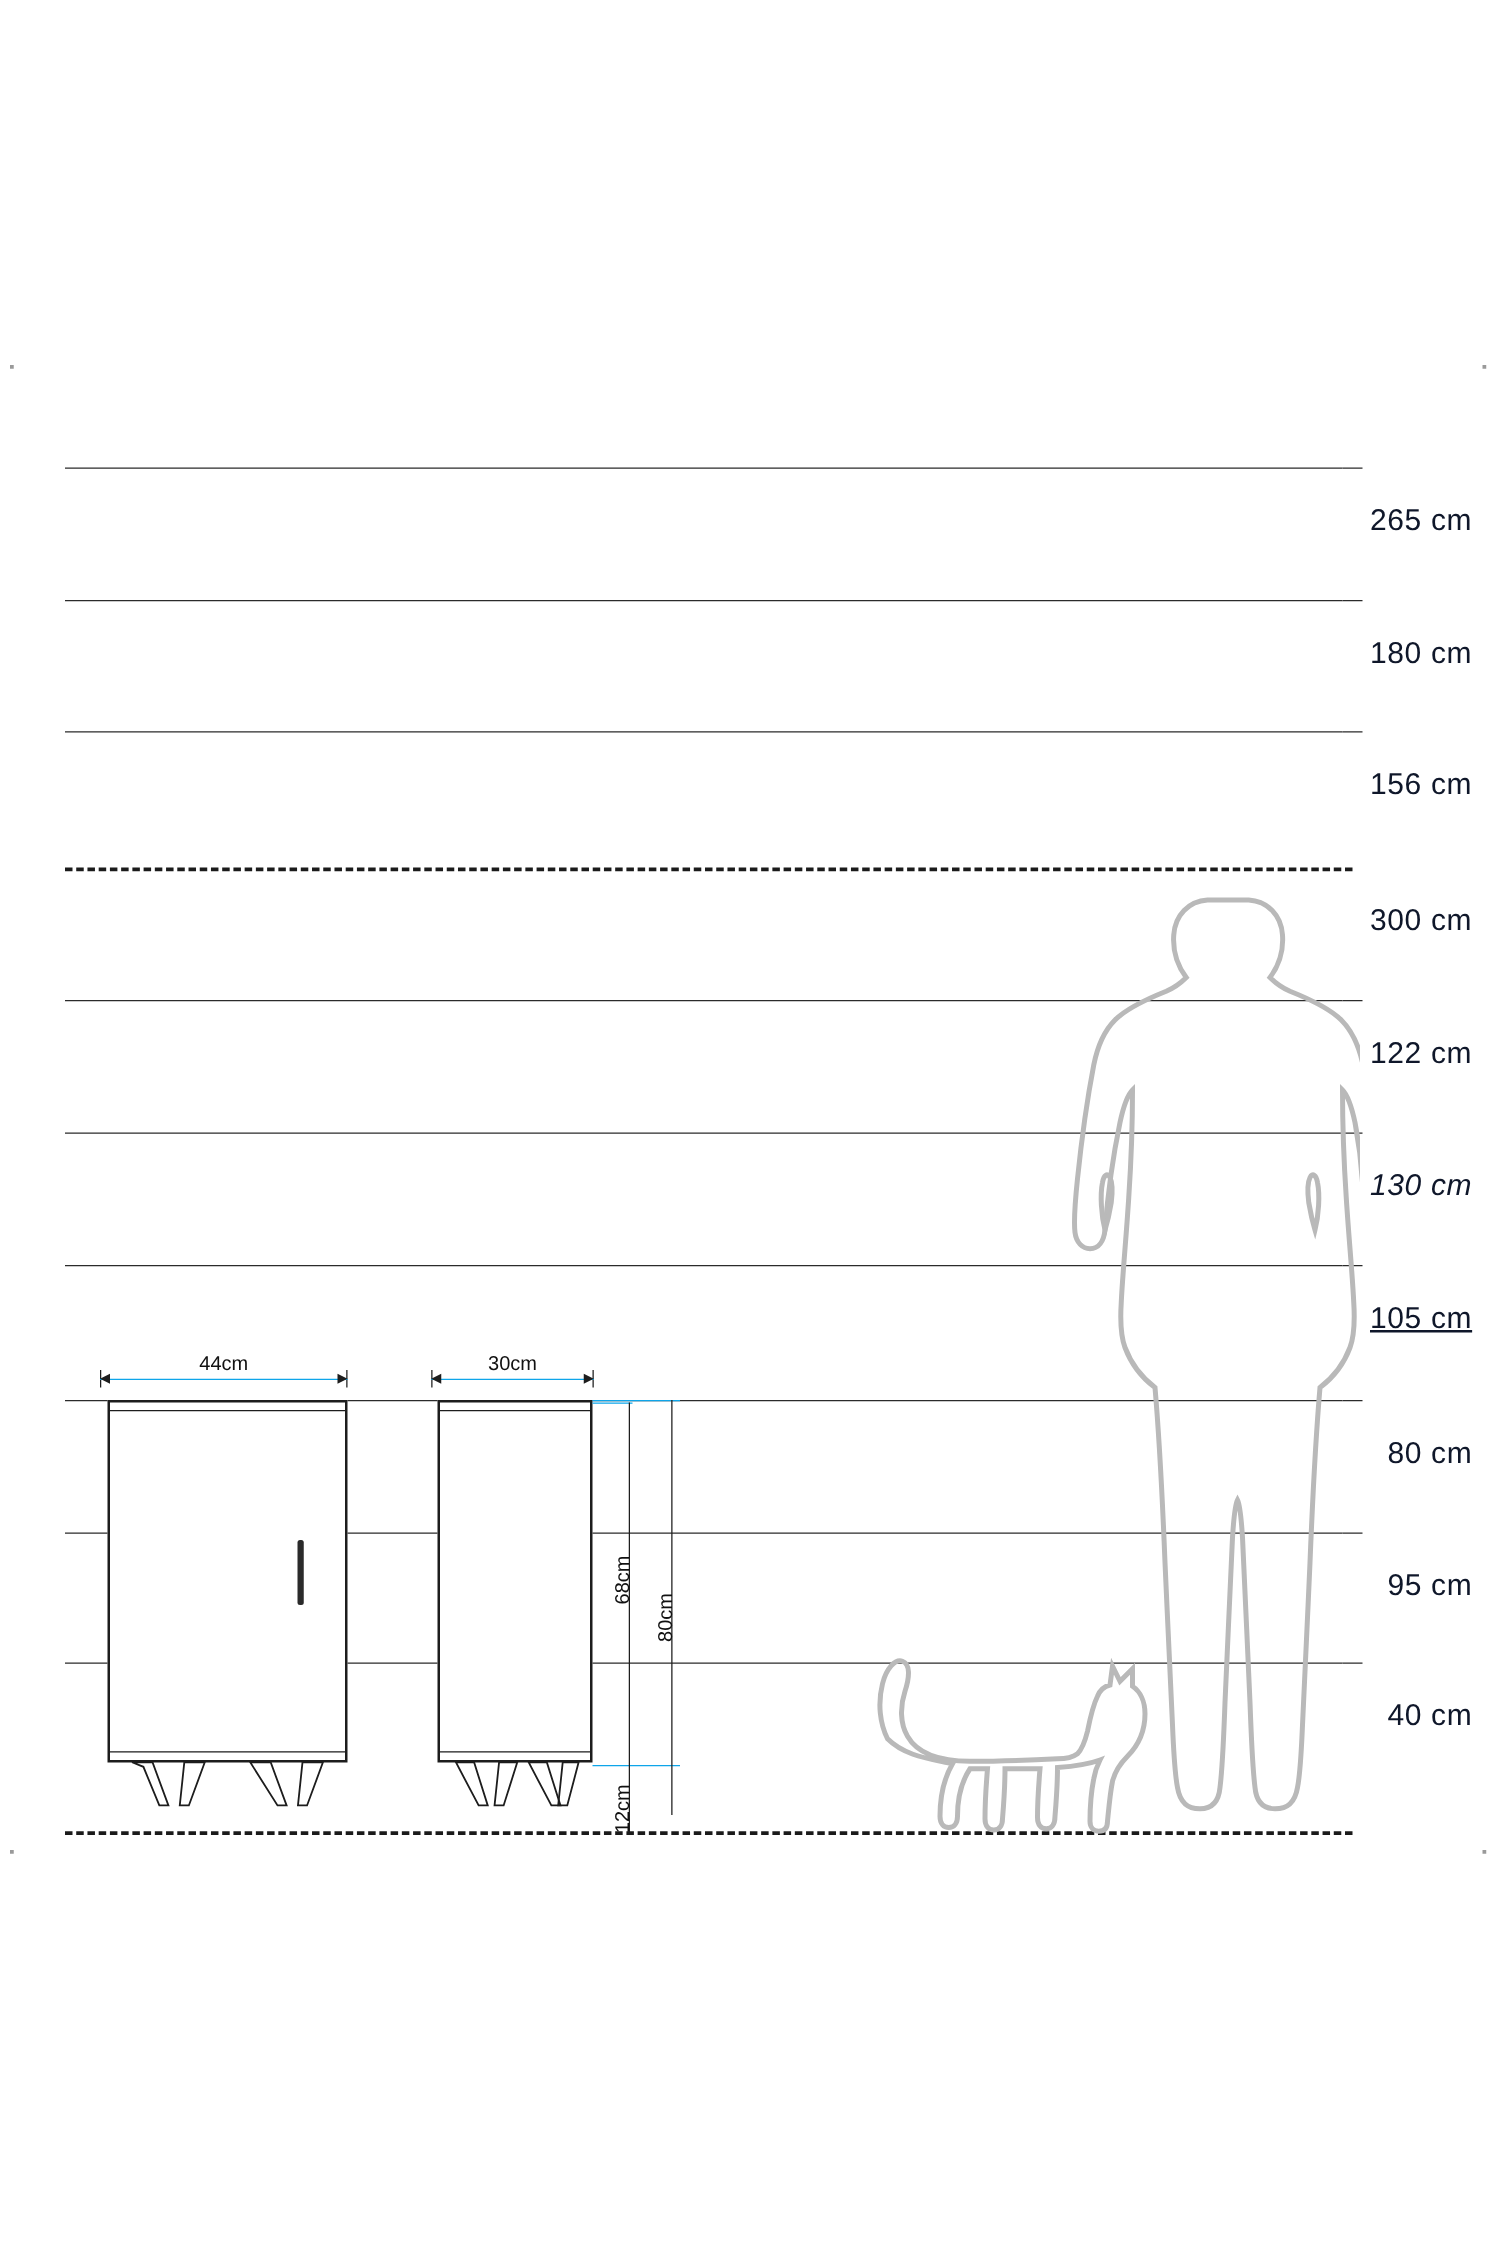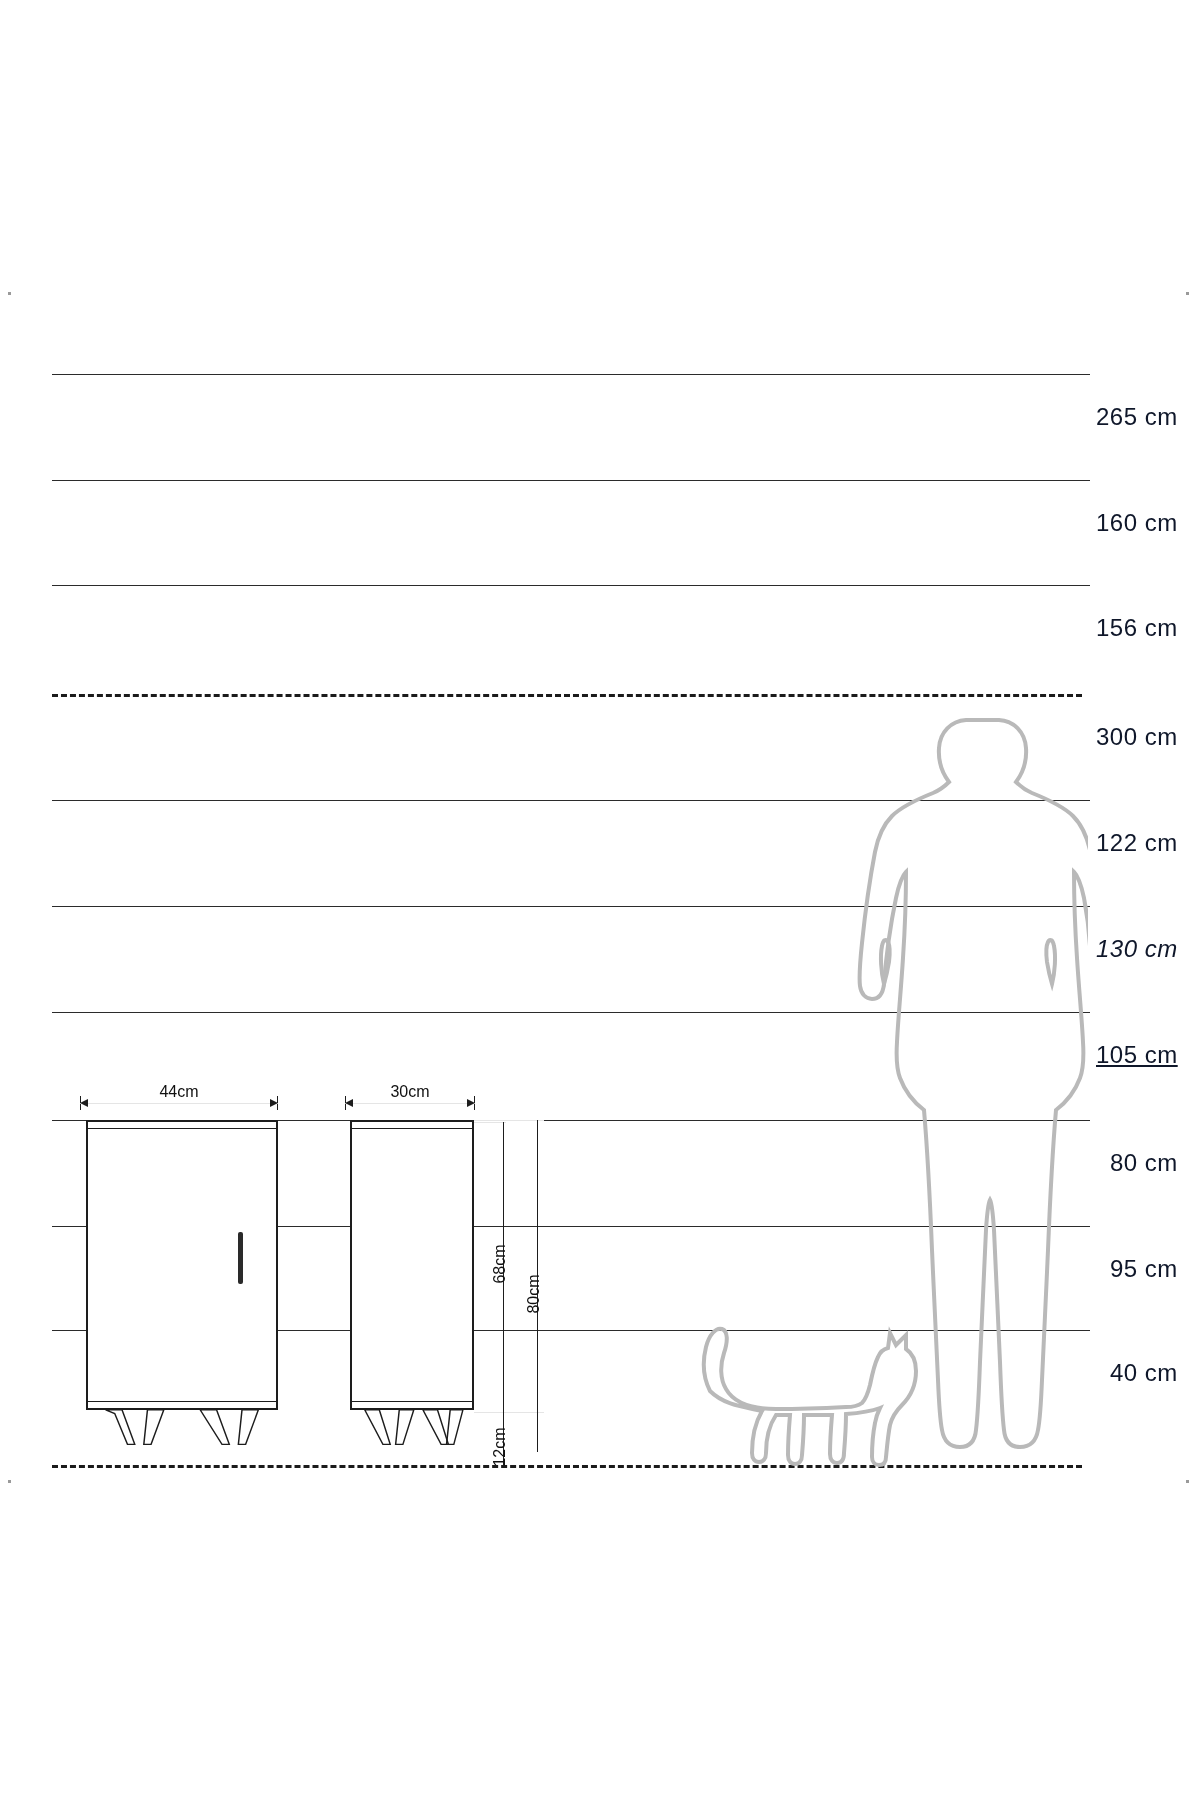--- a/index.html
+++ b/index.html
@@ -109,21 +109,21 @@
   .legs {
     position: absolute;
     width: 100%;
     height: 40px;
   }
 
   
   .dim-h {
     position: absolute;
     height: 1px;
-    background: #e5e5e5;
+    background: #0ea5e9;
   }
   .dim-h .arrow-l,
   .dim-h .arrow-r {
     position: absolute;
     top: -4px;
     width: 0;
     height: 0;
     border-top: 4px solid transparent;
     border-bottom: 4px solid transparent;
   }
@@ -172,21 +172,21 @@
 
   <div class="scale-row" style="top:374px;">
     <div class="scale-line" style="width:1022px;"></div>
     <div class="scale-tick" style="left:1074px;"></div>
     <div class="scale-label" style="left:1096px;">265 cm</div>
   </div>
 
   <div class="scale-row" style="top:480px;">
     <div class="scale-line" style="width:1022px;"></div>
     <div class="scale-tick" style="left:1074px;"></div>
-    <div class="scale-label" style="left:1096px;">160 cm</div>
+    <div class="scale-label" style="left:1096px;">180 cm</div>
   </div>
 
   <div class="scale-row" style="top:585px;">
     <div class="scale-line" style="width:1022px;"></div>
     <div class="scale-tick" style="left:1074px;"></div>
     <div class="scale-label" style="left:1096px;">156 cm</div>
   </div>
 
   <div class="scale-row" style="top:694px;">
     <div class="scale-line dashed" style="width:1030px;"></div>

